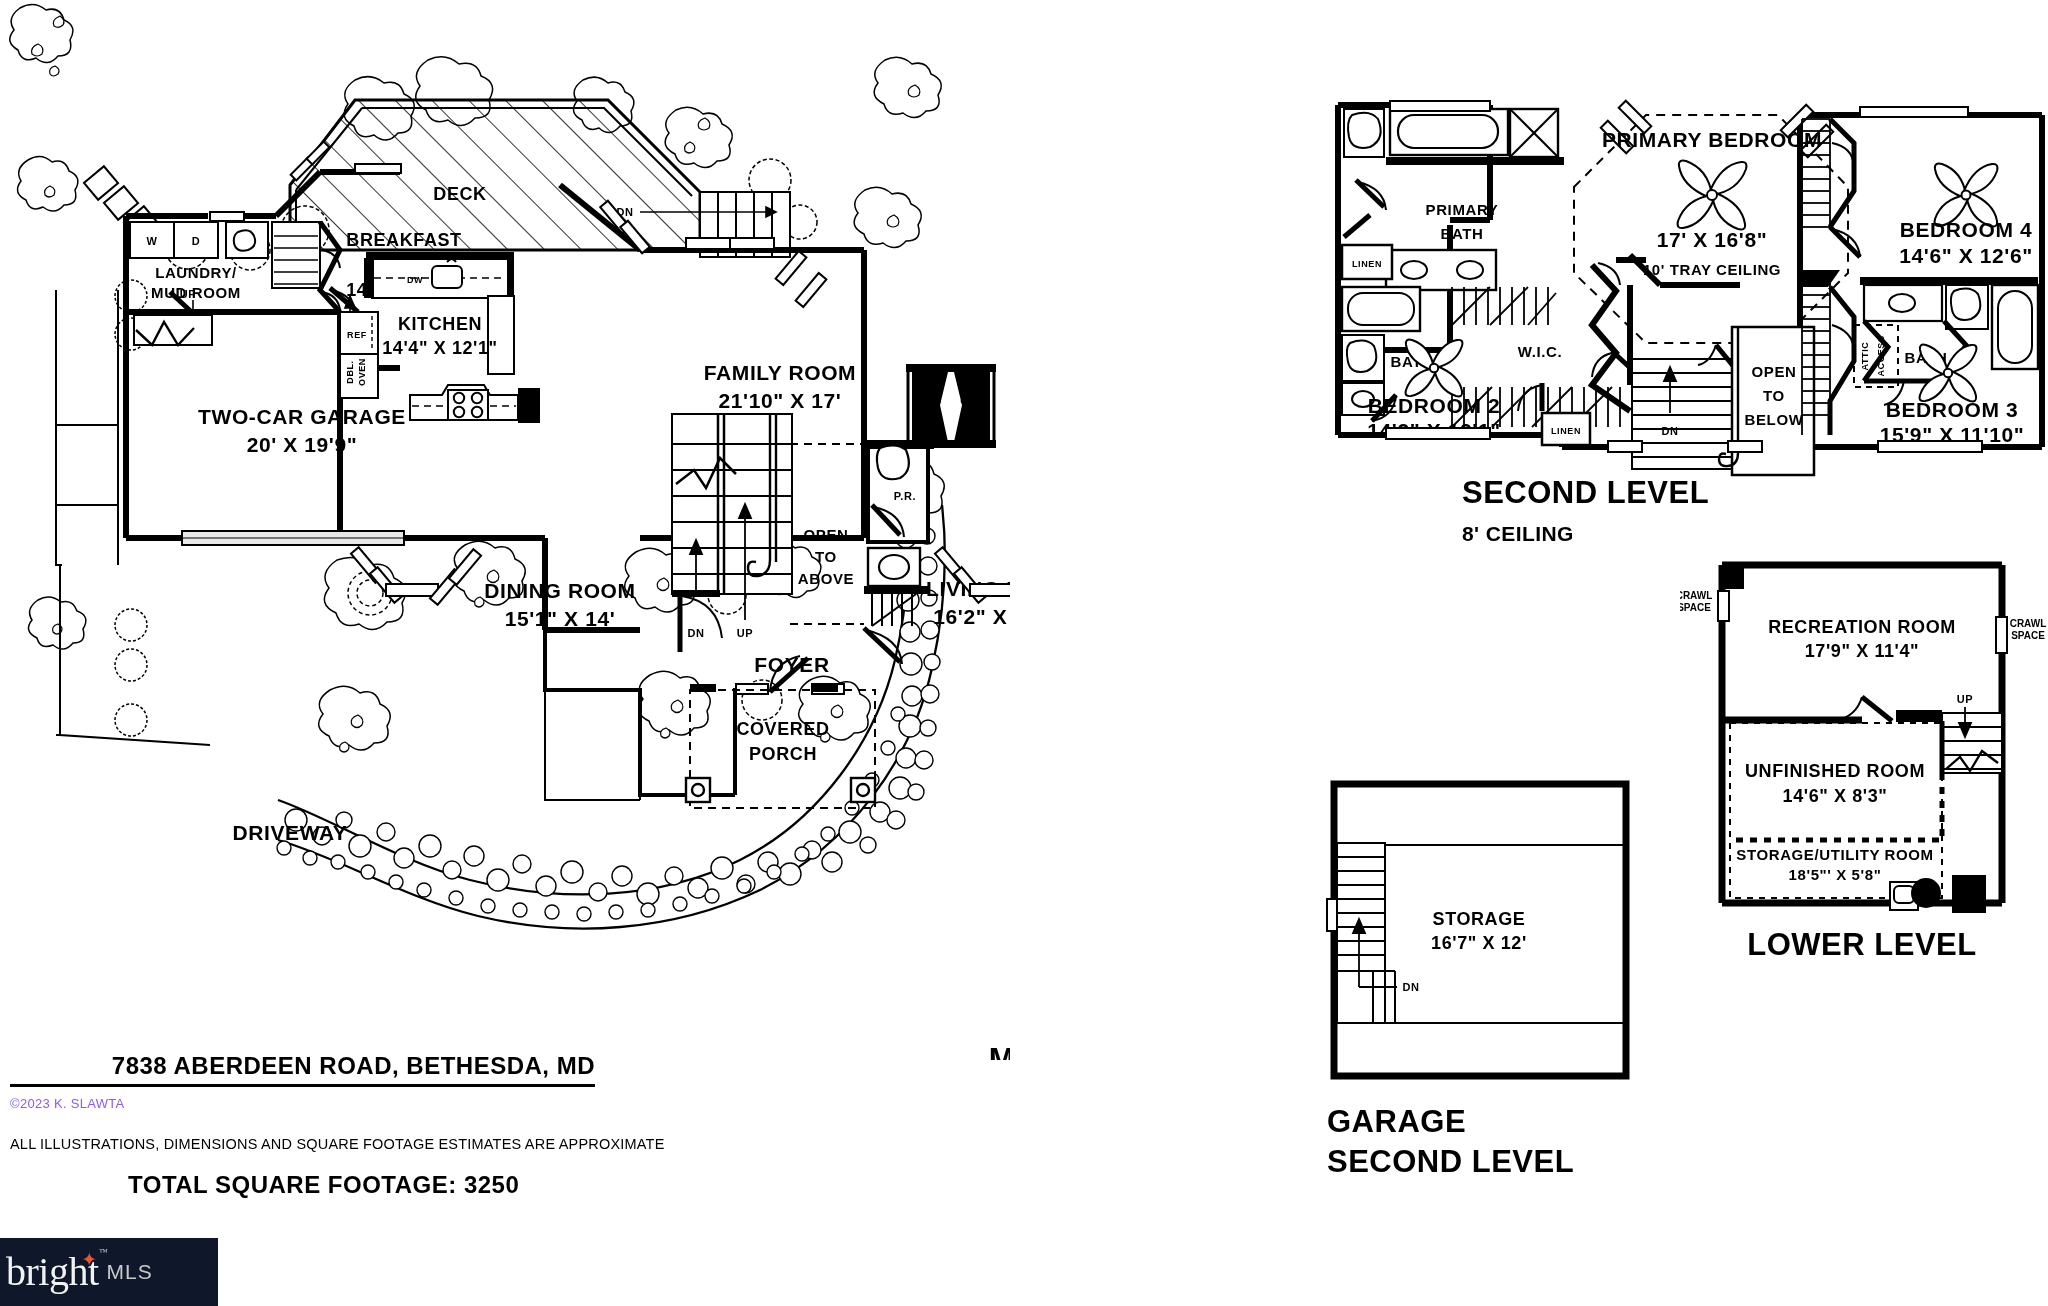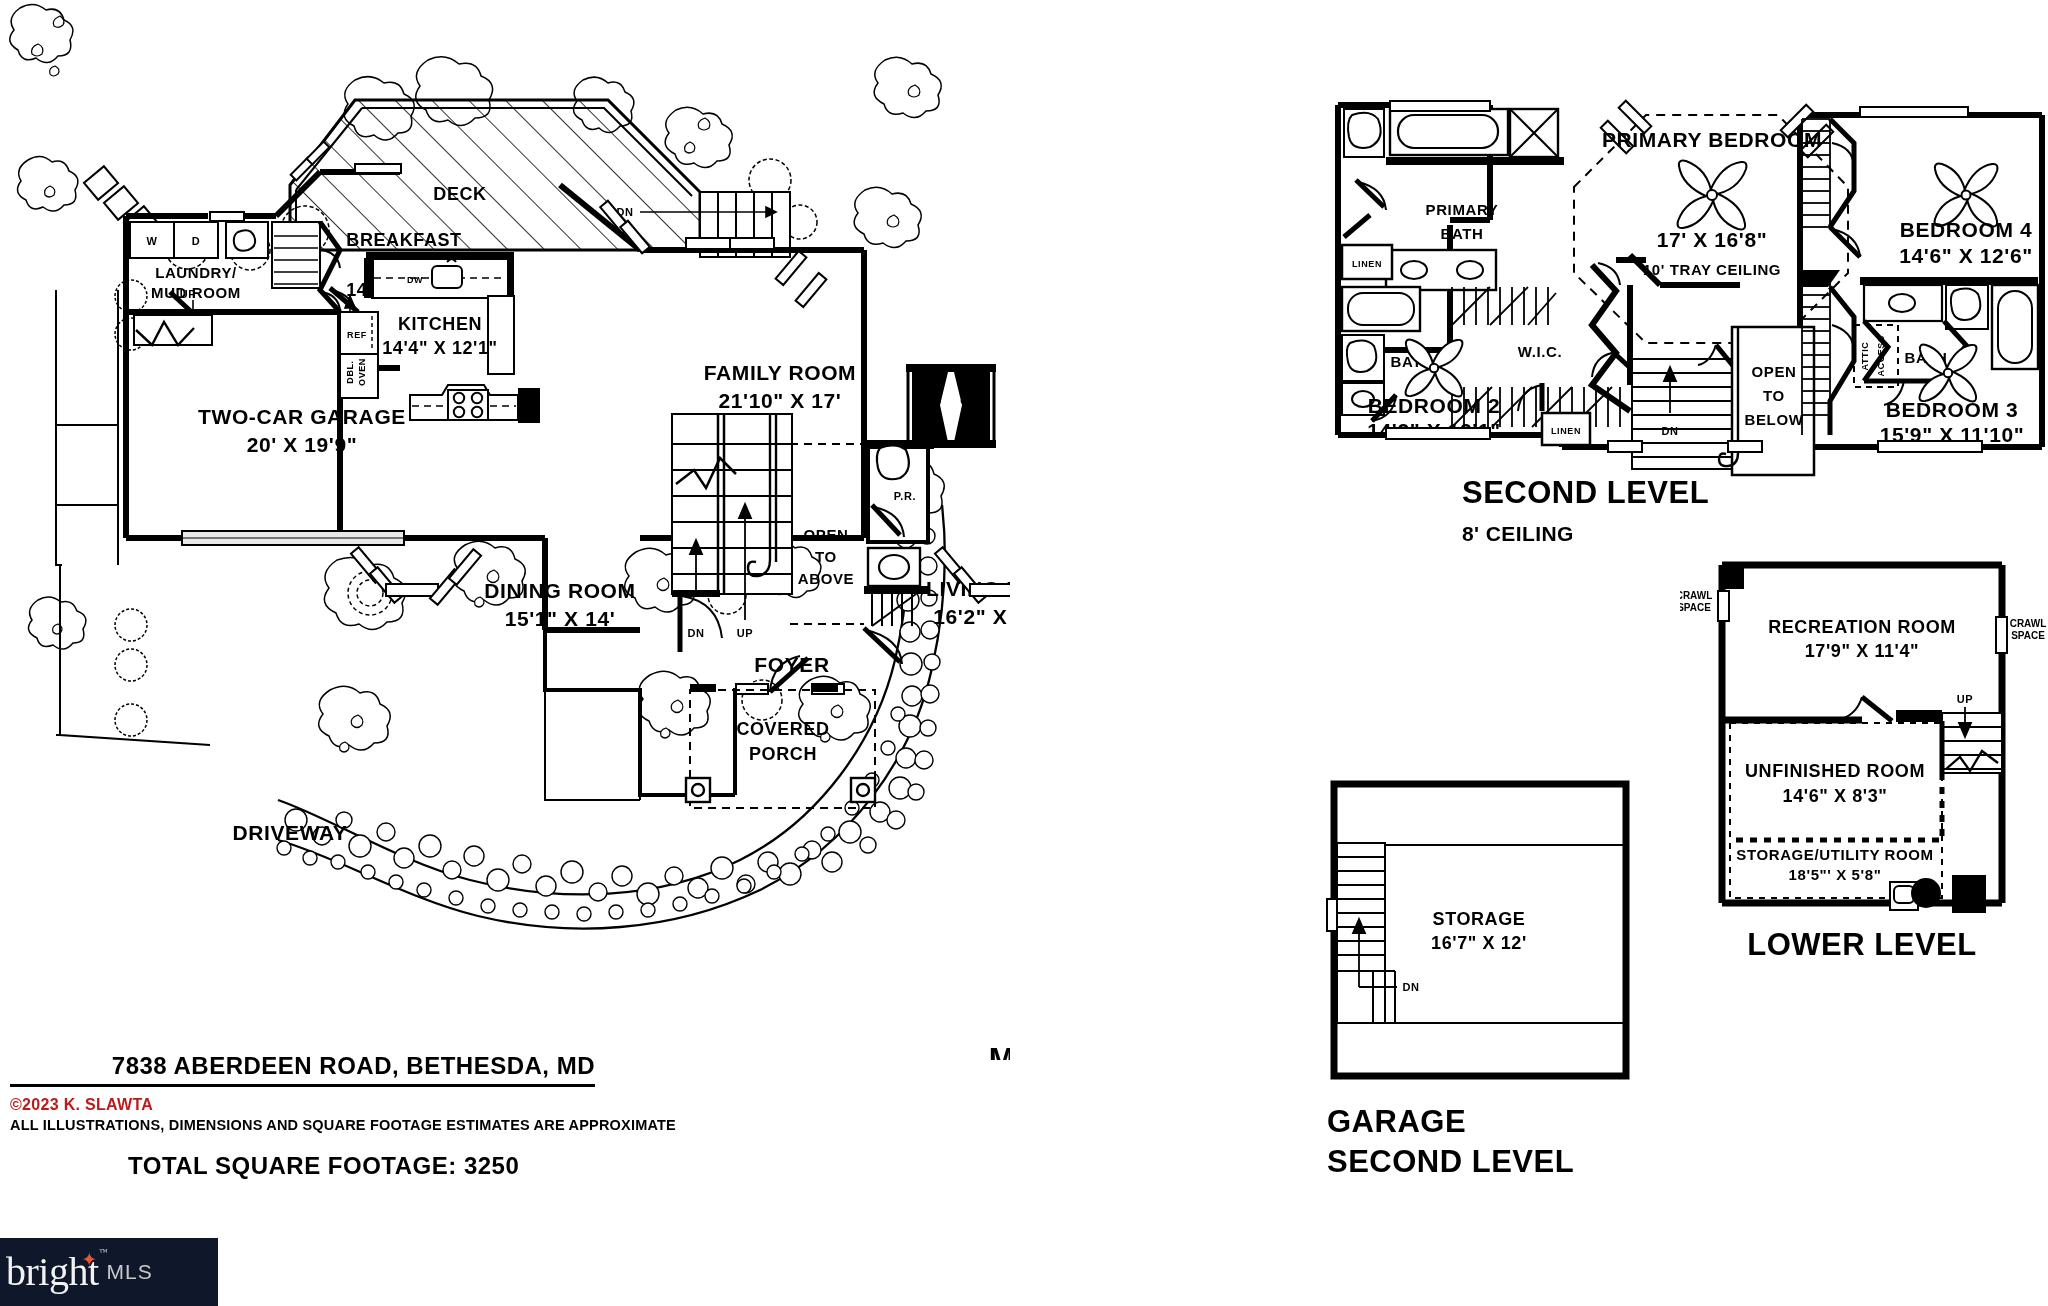--- a/index.html
+++ b/index.html
@@ -69,33 +69,33 @@
     color: #000;
     padding-bottom: 4px;
     border-bottom: 3px solid #000;
     width: 585px;
     white-space: nowrap;
     text-align: right;
   }
   #footer .cr,
   #footer .web {
     font-family: "Liberation Sans", sans-serif;
-    font-weight: 700;
-    font-size: 16px;
+    font-weight: 400;
+    font-size: 13px;
     letter-spacing: 0.3px;
-    color: #b91c1c;
+    color: #8b5cf6;
     margin-top: 9px;
   }
   #footer .disc {
     font-family: "Liberation Sans", sans-serif;
-    font-weight: 700;
+    font-weight: 400;
     font-size: 14.5px;
     letter-spacing: 0.2px;
     color: #000;
-    margin-top: 0;
+    margin-top: 22px;
     line-height: 1.55;
   }
   #footer .sqft {
     font-family: "Liberation Sans", sans-serif;
     font-weight: 700;
     font-size: 24px;
     letter-spacing: 0.5px;
     color: #000;
     margin-top: 16px;
     margin-left: 118px;

